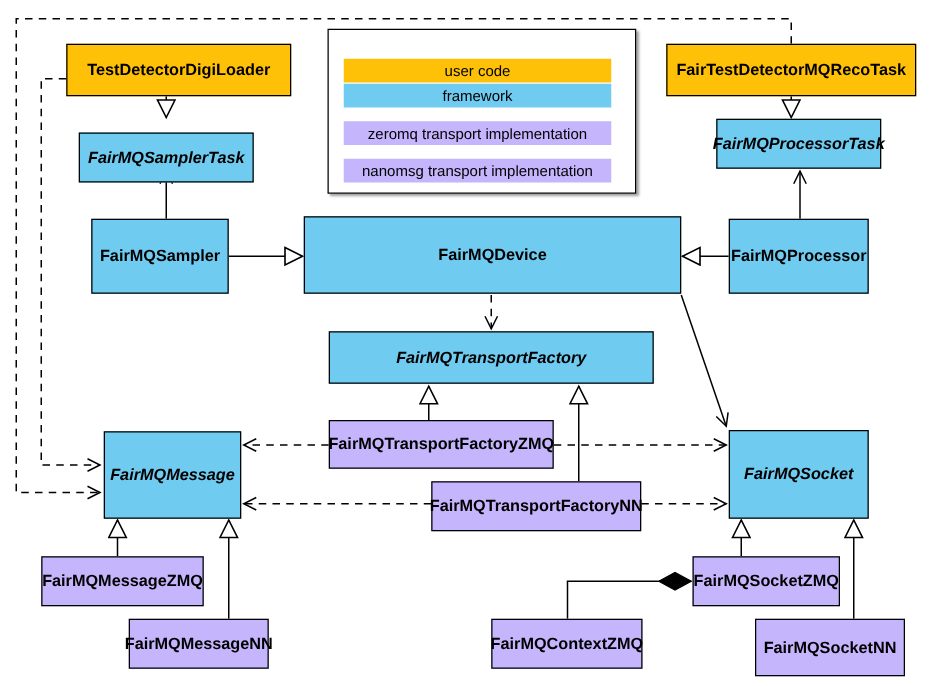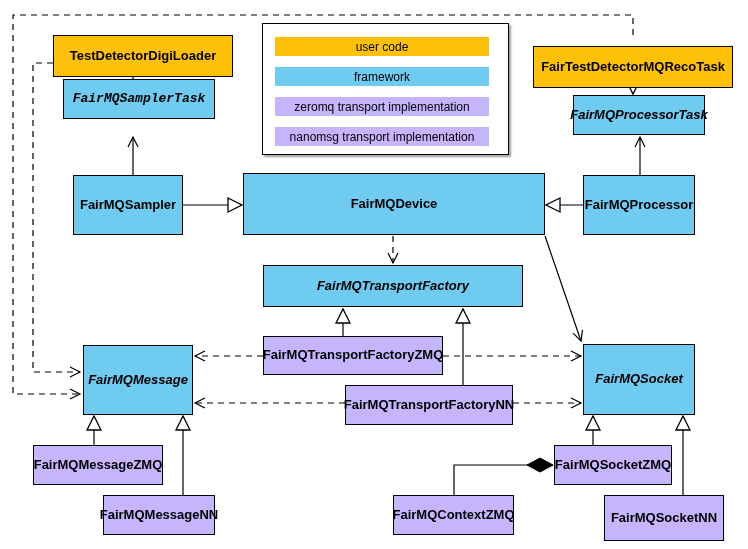--- a/index.html
+++ b/index.html
@@ -68,43 +68,43 @@
     <line x1="393" y1="236" x2="393" y2="263" stroke="#000" stroke-width="1.2" stroke-dasharray="6 5" marker-end="url(#mChev)"></line>
     <line x1="263" y1="356" x2="195" y2="356" stroke="#000" stroke-width="1.2" stroke-dasharray="6 5" marker-end="url(#mChev)"></line>
     <line x1="443" y1="356" x2="581" y2="356" stroke="#000" stroke-width="1.2" stroke-dasharray="6 5" marker-end="url(#mChev)"></line>
     <line x1="345" y1="403" x2="195" y2="403" stroke="#000" stroke-width="1.2" stroke-dasharray="6 5" marker-end="url(#mChev)"></line>
     <line x1="513" y1="403" x2="581" y2="403" stroke="#000" stroke-width="1.2" stroke-dasharray="6 5" marker-end="url(#mChev)"></line>
 
     <path d="M454 495 L454 465 L553 465" fill="none" stroke="#000" stroke-width="1.2" marker-end="url(#mDia)"></path>
   </svg>
 
   <div id="legend">
-    <div class="legend-strip c-user" style="top:13px;">
+    <div class="legend-strip c-user" style="top:23px;">
       <span>user code</span>
     </div>
     <div class="legend-strip c-fw" style="top:43px;">
       <span>framework</span>
     </div>
     <div class="legend-strip c-zmq" style="top:73px;">
       <span>zeromq transport implementation</span>
     </div>
     <div class="legend-strip c-nn" style="top:103px;">
       <span>nanomsg transport implementation</span>
     </div>
   </div>
 
   <div class="node c-user" style="left:53px;top:35px;width:180px;height:42px;">
     <span>TestDetectorDigiLoader</span>
   </div>
 
-  <div class="node c-user" style="left:533px;top:46px;width:200px;height:42px;text-align:right;">
+  <div class="node c-user" style="left:533px;top:35px;width:200px;height:42px;text-align:right;">
     <span>FairTestDetectorMQRecoTask</span>
   </div>
 
-  <div class="node c-fw abstract" style="left:63px;top:79px;width:152px;height:40px;font-family:Liberation Mono, monospace;">
+  <div class="node c-fw abstract" style="left:63px;top:106px;width:140px;height:40px;">
     <span>FairMQSamplerTask</span>
   </div>
 
   <div class="node c-fw abstract" style="left:573px;top:95px;width:132px;height:40px;">
     <span>FairMQProcessorTask</span>
   </div>
 
   <div class="node c-fw" style="left:73px;top:175px;width:110px;height:60px;">
     <span>FairMQSampler</span>
   </div>

